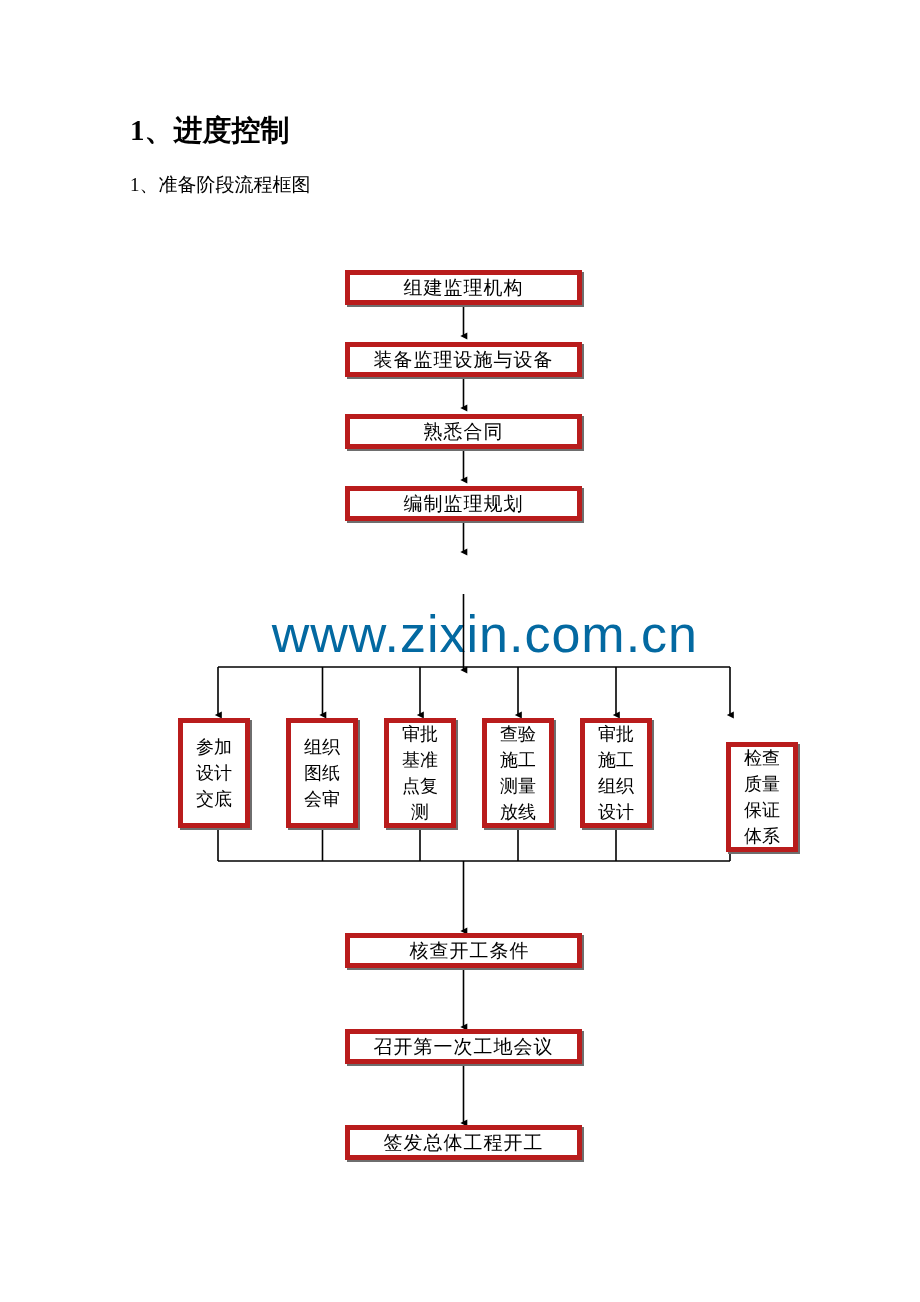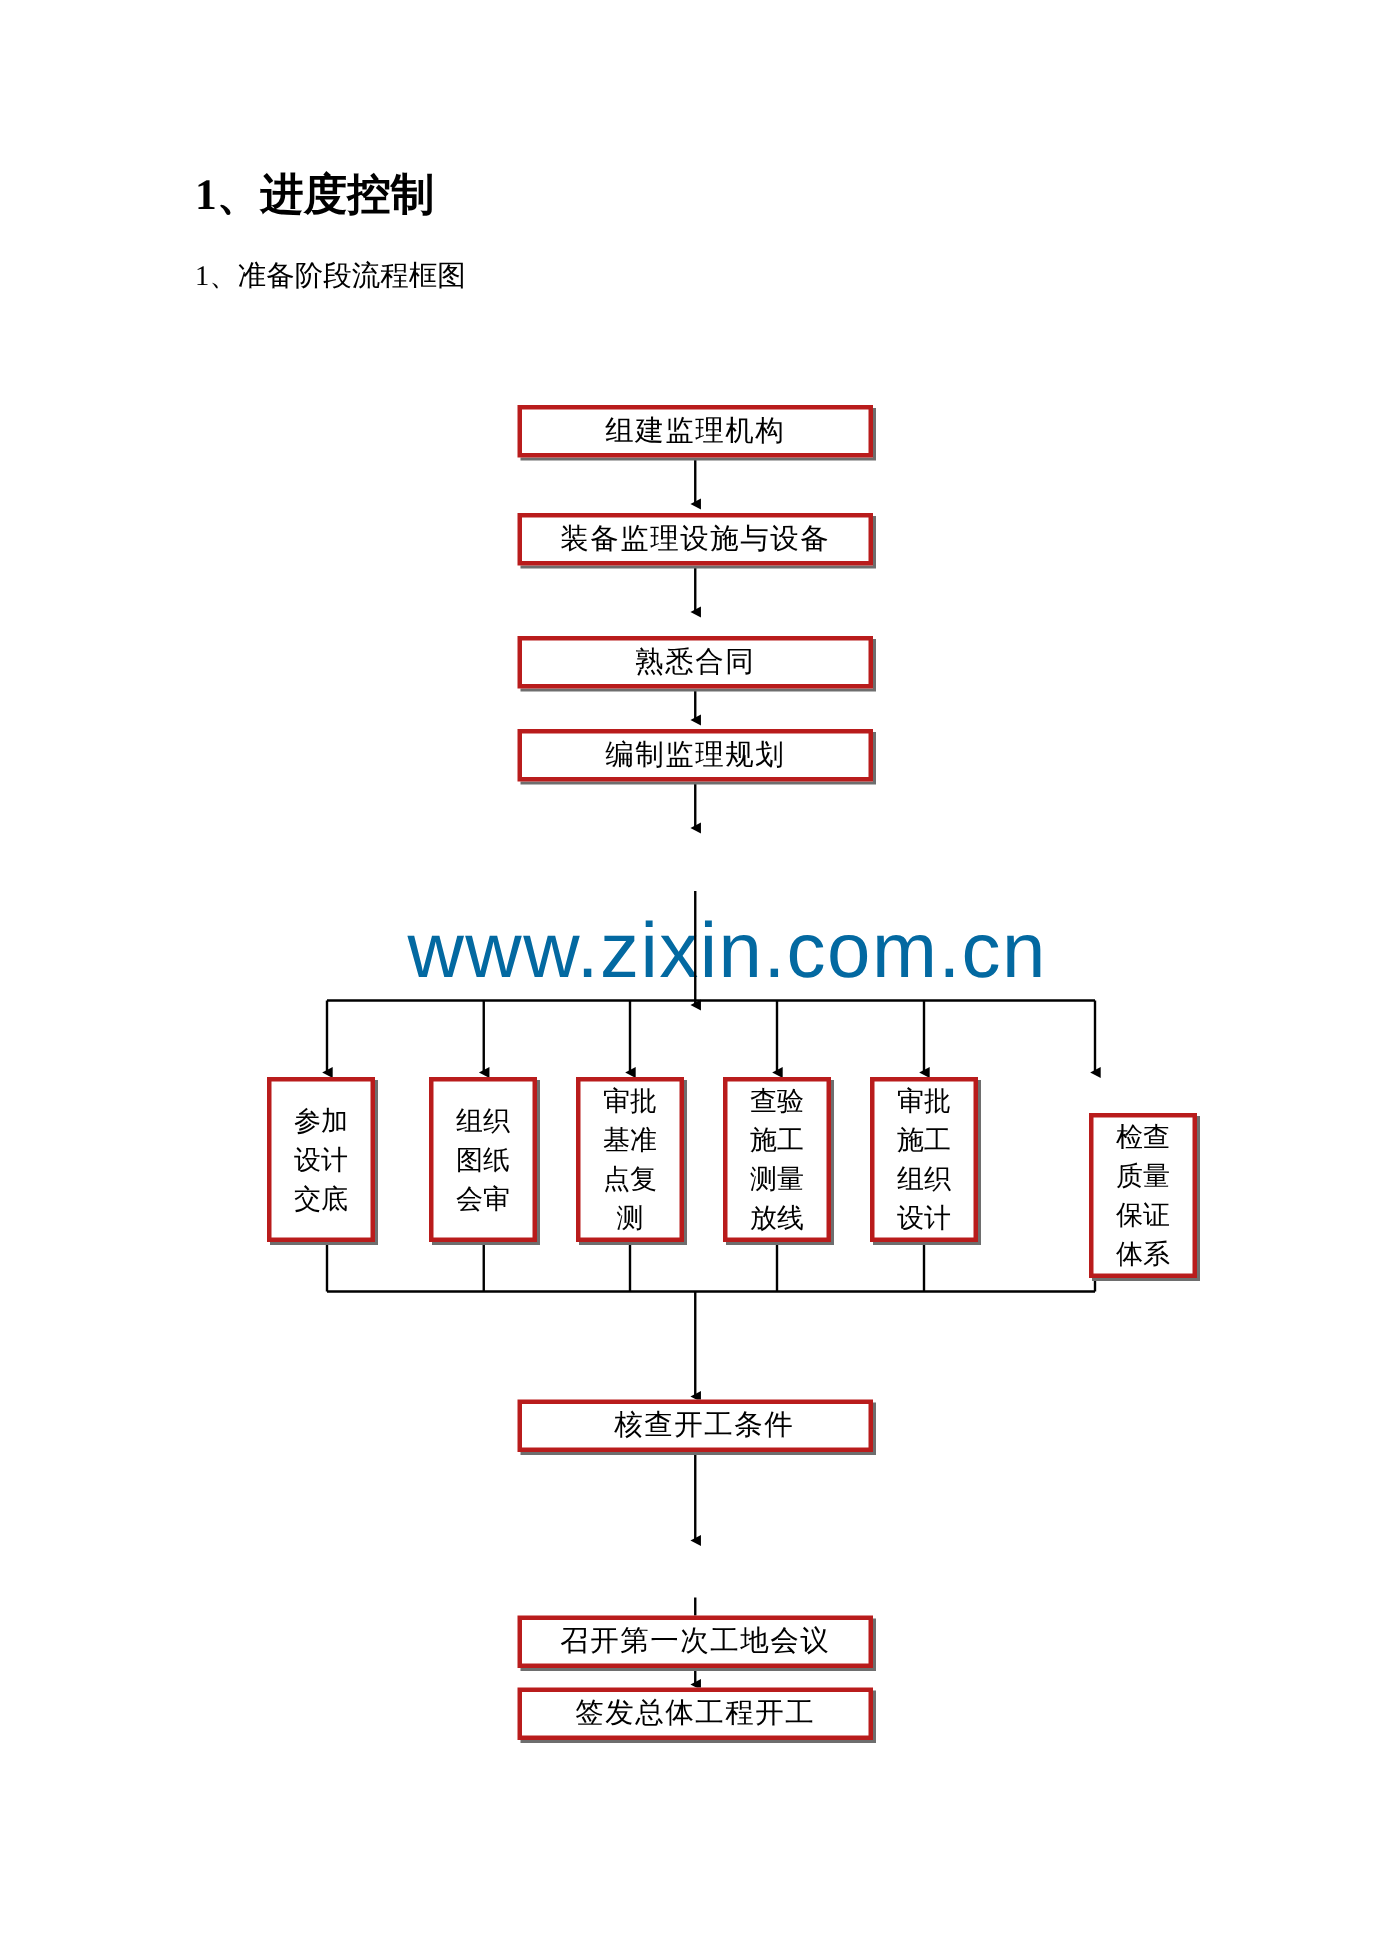--- a/index.html
+++ b/index.html
@@ -68,21 +68,21 @@
     height: 1302px;
     z-index: 2;
   }
   #chart svg { display: block; }
 
   
   .node {
     position: absolute;
     box-sizing: border-box;
     background: #ffffff;
-    border: 3px solid #b91c1c;
+    border: 5px solid #b91c1c;
     box-shadow: 2px 2px 0 0 #6e6e6e;
     display: flex;
     align-items: center;
     justify-content: center;
     text-align: center;
     z-index: 3;
   }
   .node .label {
     font-family: "Liberation Serif", "DejaVu Serif", serif;
     font-size: 19px;
@@ -150,21 +150,21 @@
       </g>
     </svg>
   </div>
 
   <div class="node wide" style="top:270px;">
     <span class="label">组建监理机构</span>
   </div>
   <div class="node wide" style="top:342px;">
     <span class="label">装备监理设施与设备</span>
   </div>
-  <div class="node wide" style="top:424px;">
+  <div class="node wide" style="top:414px;">
     <span class="label">熟悉合同</span>
   </div>
   <div class="node wide" style="top:486px;">
     <span class="label">编制监理规划</span>
   </div>
 
   <div class="node small" style="left:178px; top:718px;">
     <span class="label">参加
 设计
 交底</span>
@@ -195,20 +195,20 @@
   <div class="node small" style="left:694px; top:742px;margin-left:32px;">
     <span class="label">检查
 质量
 保证
 体系</span>
   </div>
 
   <div class="node wide" style="top:933px;padding-left:12px;">
     <span class="label">核查开工条件</span>
   </div>
-  <div class="node wide" style="top:1029px;margin-top:48px;">
+  <div class="node wide" style="top:1029px;">
     <span class="label">召开第一次工地会议</span>
   </div>
   <div class="node wide" style="top:1125px;">
     <span class="label">签发总体工程开工</span>
   </div>
 
 </div>
 
 </body></html>

